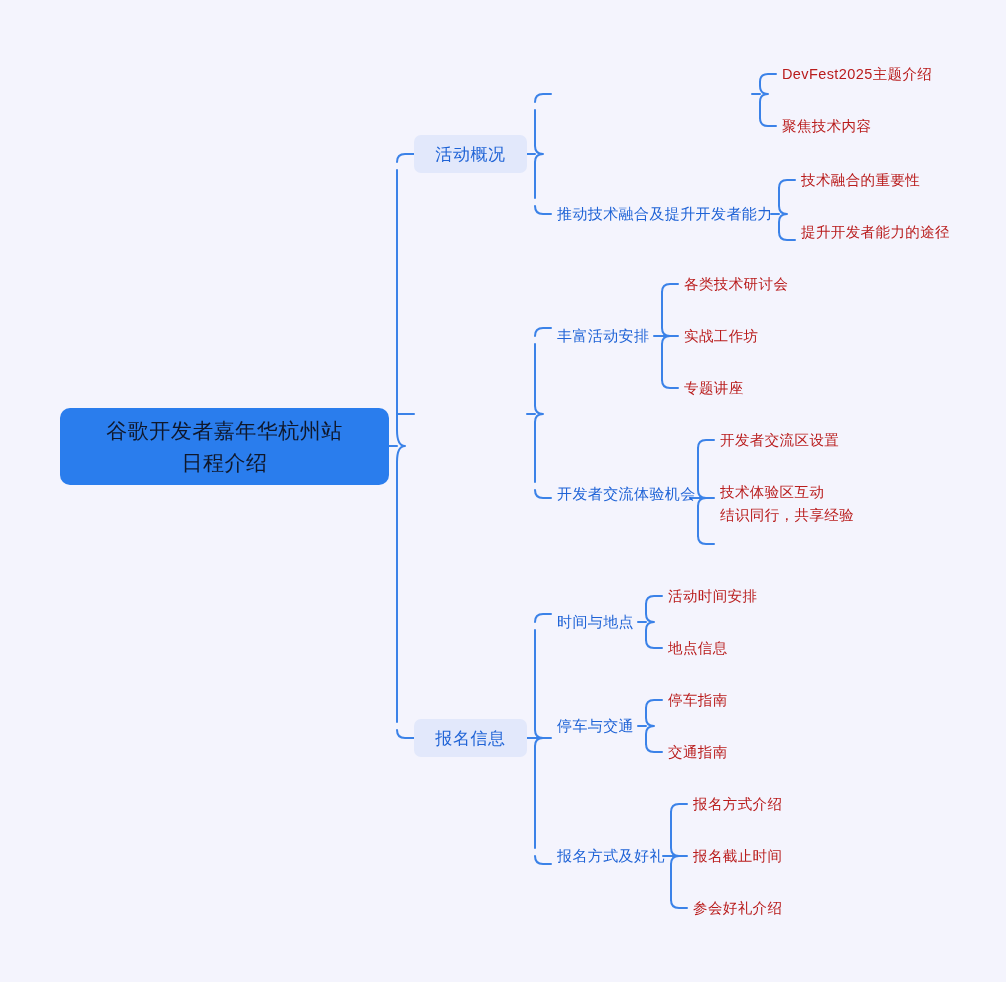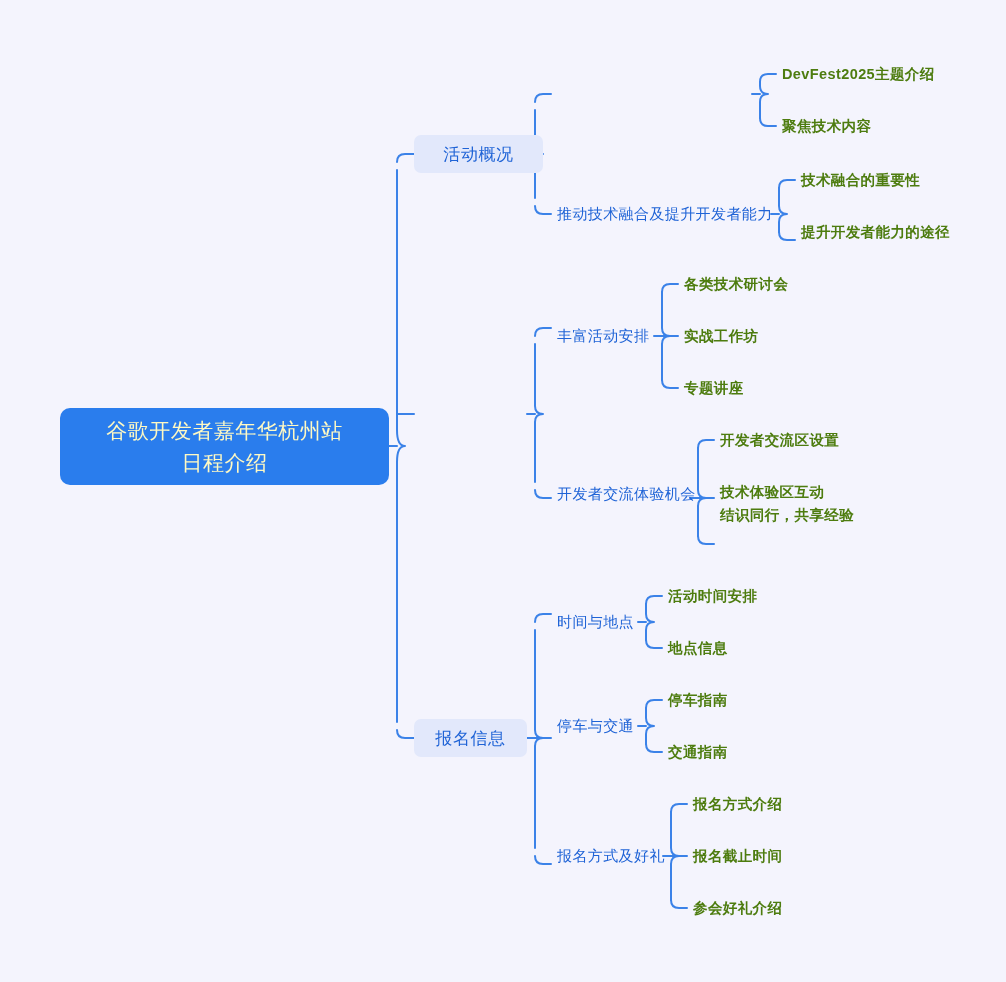--- a/index.html
+++ b/index.html
@@ -30,21 +30,21 @@
     position: absolute;
     box-sizing: border-box;
     display: flex;
     align-items: center;
     white-space: pre;
   }
   
   .node-root {
     background: #2a7ded;
     border-radius: 10px;
-    color: #fef9c3;
+    color: #0f172a;
     font-size: 21px;
     line-height: 32px;
     justify-content: center;
     text-align: center;
     letter-spacing: 0.5px;
     padding: 0 4px;
   }
   .node-root .node-text {
     display: block;
     width: 100%;
@@ -59,24 +59,23 @@
     letter-spacing: 0.6px;
   }
   
   .node-l3 {
     color: #1f63d6;
     font-size: 15px;
     letter-spacing: 0.4px;
   }
   
   .node-l4 {
-    color: #4d7c0f;
+    color: #b91c1c;
     font-size: 14.5px;
     letter-spacing: 0.4px;
-    font-weight: bold;
   }
 </style>
 </head>
 <body>
 
 <div id="mindmap">
 
   <svg id="connectors" viewBox="0 0 1006 982" xmlns="http://www.w3.org/2000/svg">
     <g fill="none" stroke="#3b82e8" stroke-width="2" stroke-linecap="round" stroke-linejoin="round">
 
@@ -139,21 +138,21 @@
       <path d="M671 812 Q671 804 679 804 H687"></path>
       <path d="M671 856 H687"></path>
       <path d="M671 900 Q671 908 679 908 H687"></path>
     </g>
   </svg>
 
   <div class="node node-root" style="left:60px; top:408px; width:329px; height:77px;">
     <span class="node-text"><span>谷歌开发者嘉年华杭州站</span><br><span>日程介绍</span></span>
   </div>
 
-  <div class="node node-l2" style="left:414px; top:135px; width:129px; height:38px;">
+  <div class="node node-l2" style="left:414px; top:135px; width:113px; height:38px;">
     <span>活动概况</span>
   </div>
   <div class="node node-l2" style="left:414px; top:719px; width:113px; height:38px;">
     <span>报名信息</span>
   </div>
 
   <div class="node node-l3" style="left:557px; top:202px; height:24px;">
     <span>推动技术融合及提升开发者能力</span>
   </div>
 

